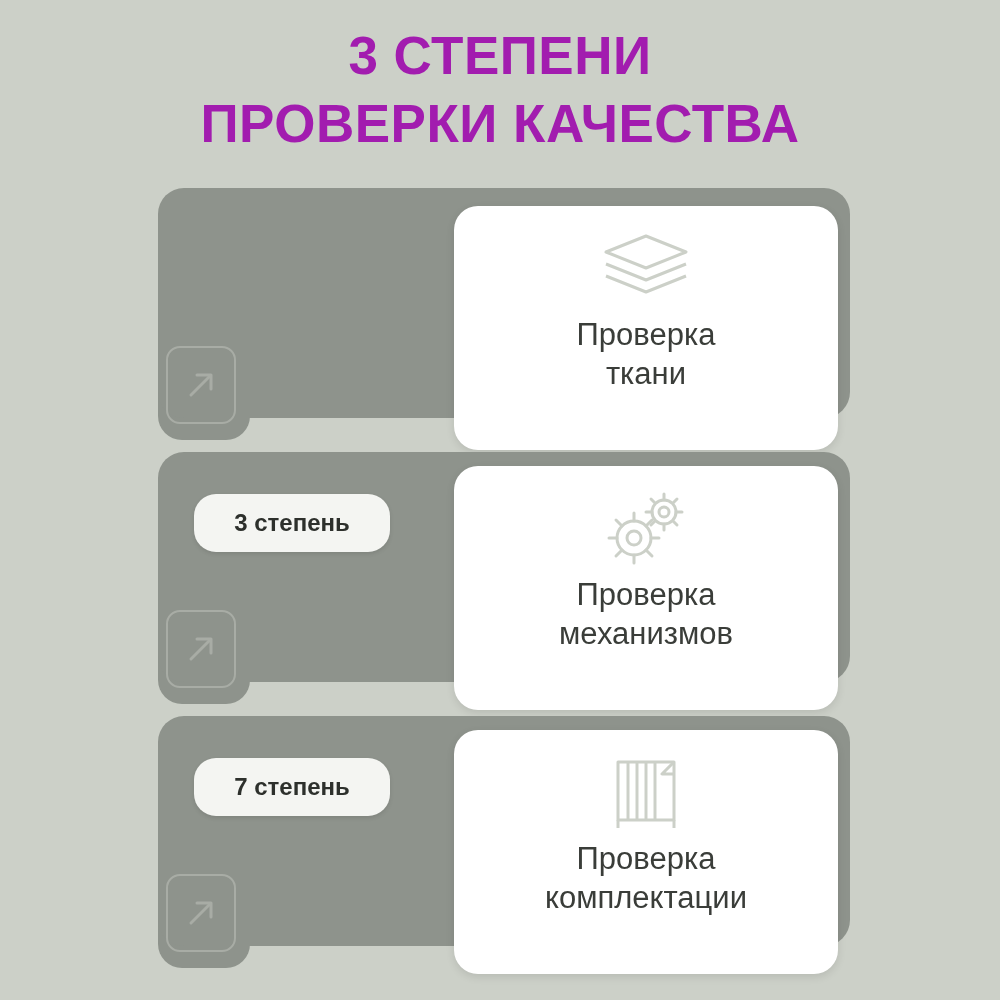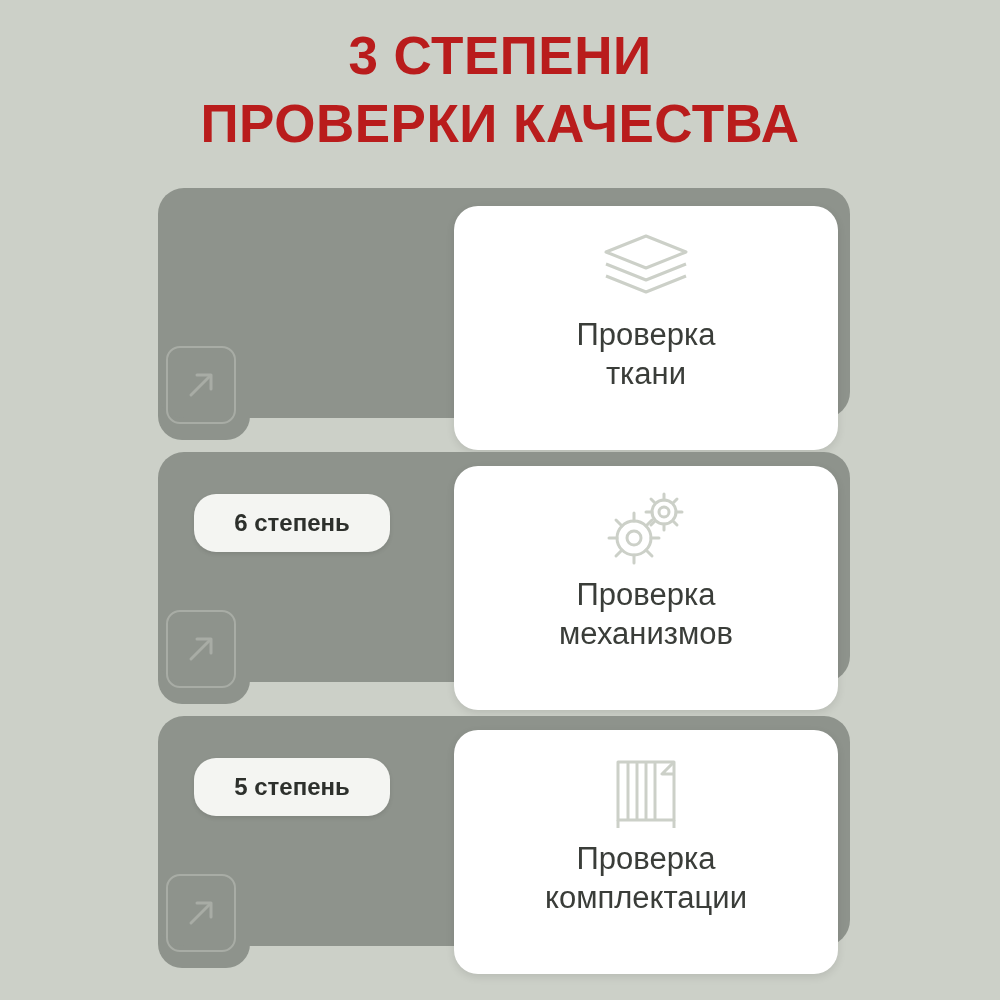--- a/index.html
+++ b/index.html
@@ -14,21 +14,21 @@
     position: relative;
     width: 1000px; height: 1000px;
     background: #ccd0c8;
   }
 
   
   .title {
     position: absolute;
     top: 22px; left: 0; width: 1000px;
     text-align: center;
-    color: #b91c1c;
+    color: #a21caf;
     font-weight: bold;
     font-size: 53px;
     line-height: 1.28;
     letter-spacing: 0.5px;
     white-space: pre-line;
   }
 
   
   .steps {
     position: absolute;
@@ -165,21 +165,21 @@
         </div>
         <div class="card-label">Проверка
 ткани</div>
       </div>
     </div>
 
     <div class="step step-2">
       <div class="panel-tail"></div>
       <div class="panel"></div>
 
-      <div class="pill">6 степень</div>
+      <div class="pill">3 степень</div>
 
       <div class="arrow-box">
         <svg width="36" height="36" viewBox="0 0 36 36" aria-hidden="true">
           <g stroke="#a8aca5" stroke-width="3" fill="none" stroke-linecap="round" stroke-linejoin="round">
             <line x1="8" y1="28" x2="27" y2="9"></line>
             <polyline points="14,8 28,8 28,22"></polyline>
           </g>
         </svg>
       </div>
 
@@ -218,21 +218,21 @@
         </div>
         <div class="card-label">Проверка
 механизмов</div>
       </div>
     </div>
 
     <div class="step step-3">
       <div class="panel-tail"></div>
       <div class="panel"></div>
 
-      <div class="pill">5 степень</div>
+      <div class="pill">7 степень</div>
 
       <div class="arrow-box">
         <svg width="36" height="36" viewBox="0 0 36 36" aria-hidden="true">
           <g stroke="#a8aca5" stroke-width="3" fill="none" stroke-linecap="round" stroke-linejoin="round">
             <line x1="8" y1="28" x2="27" y2="9"></line>
             <polyline points="14,8 28,8 28,22"></polyline>
           </g>
         </svg>
       </div>
 

